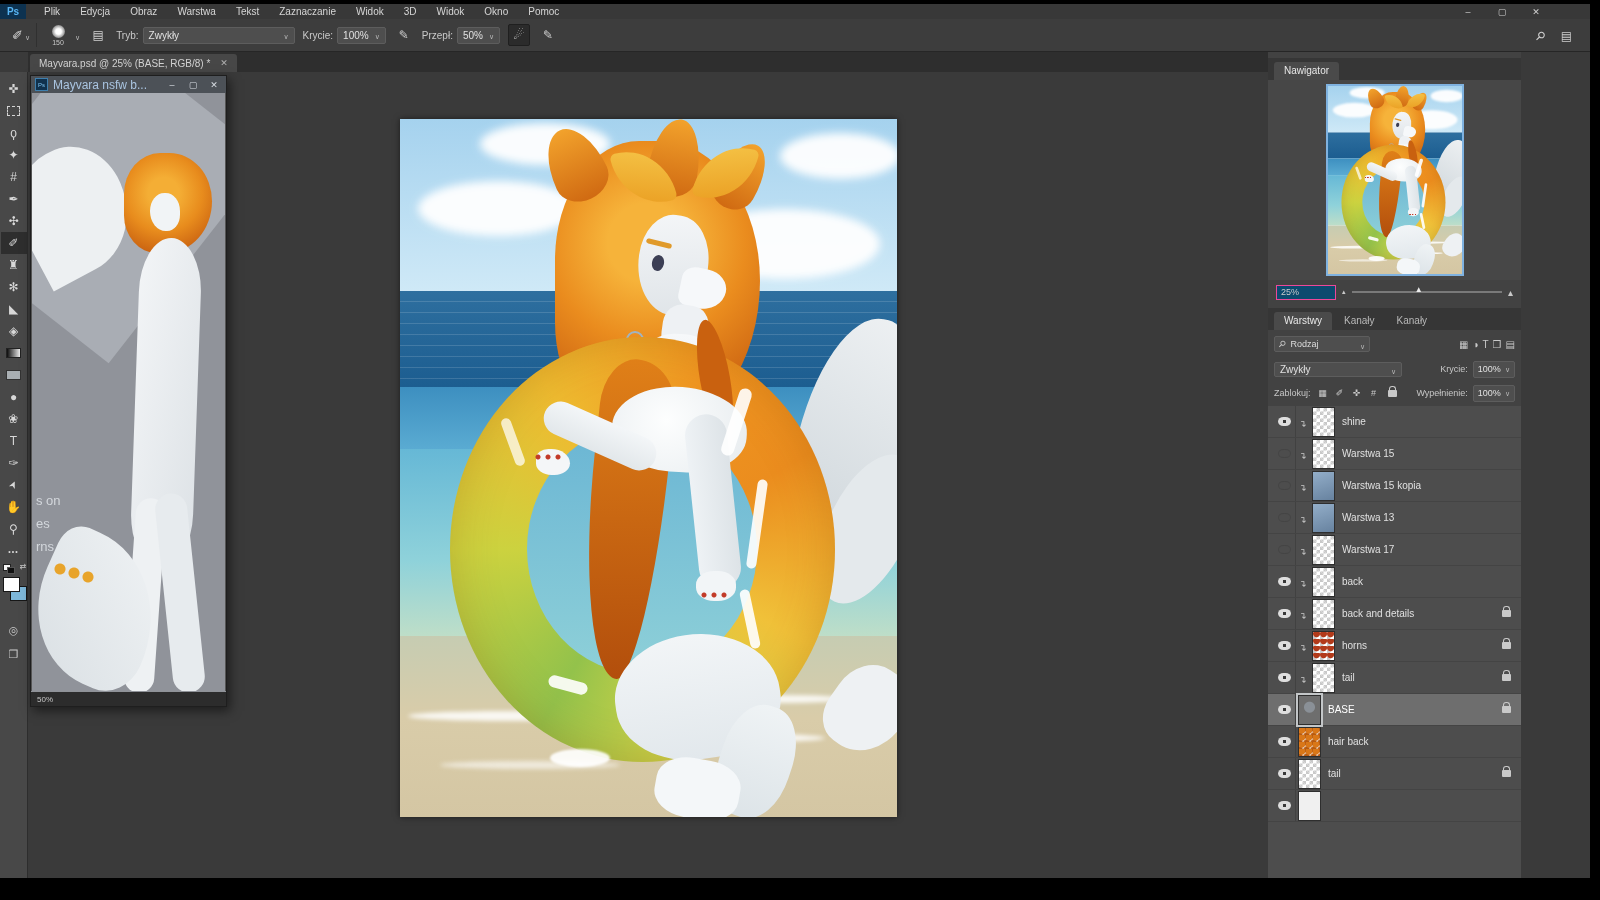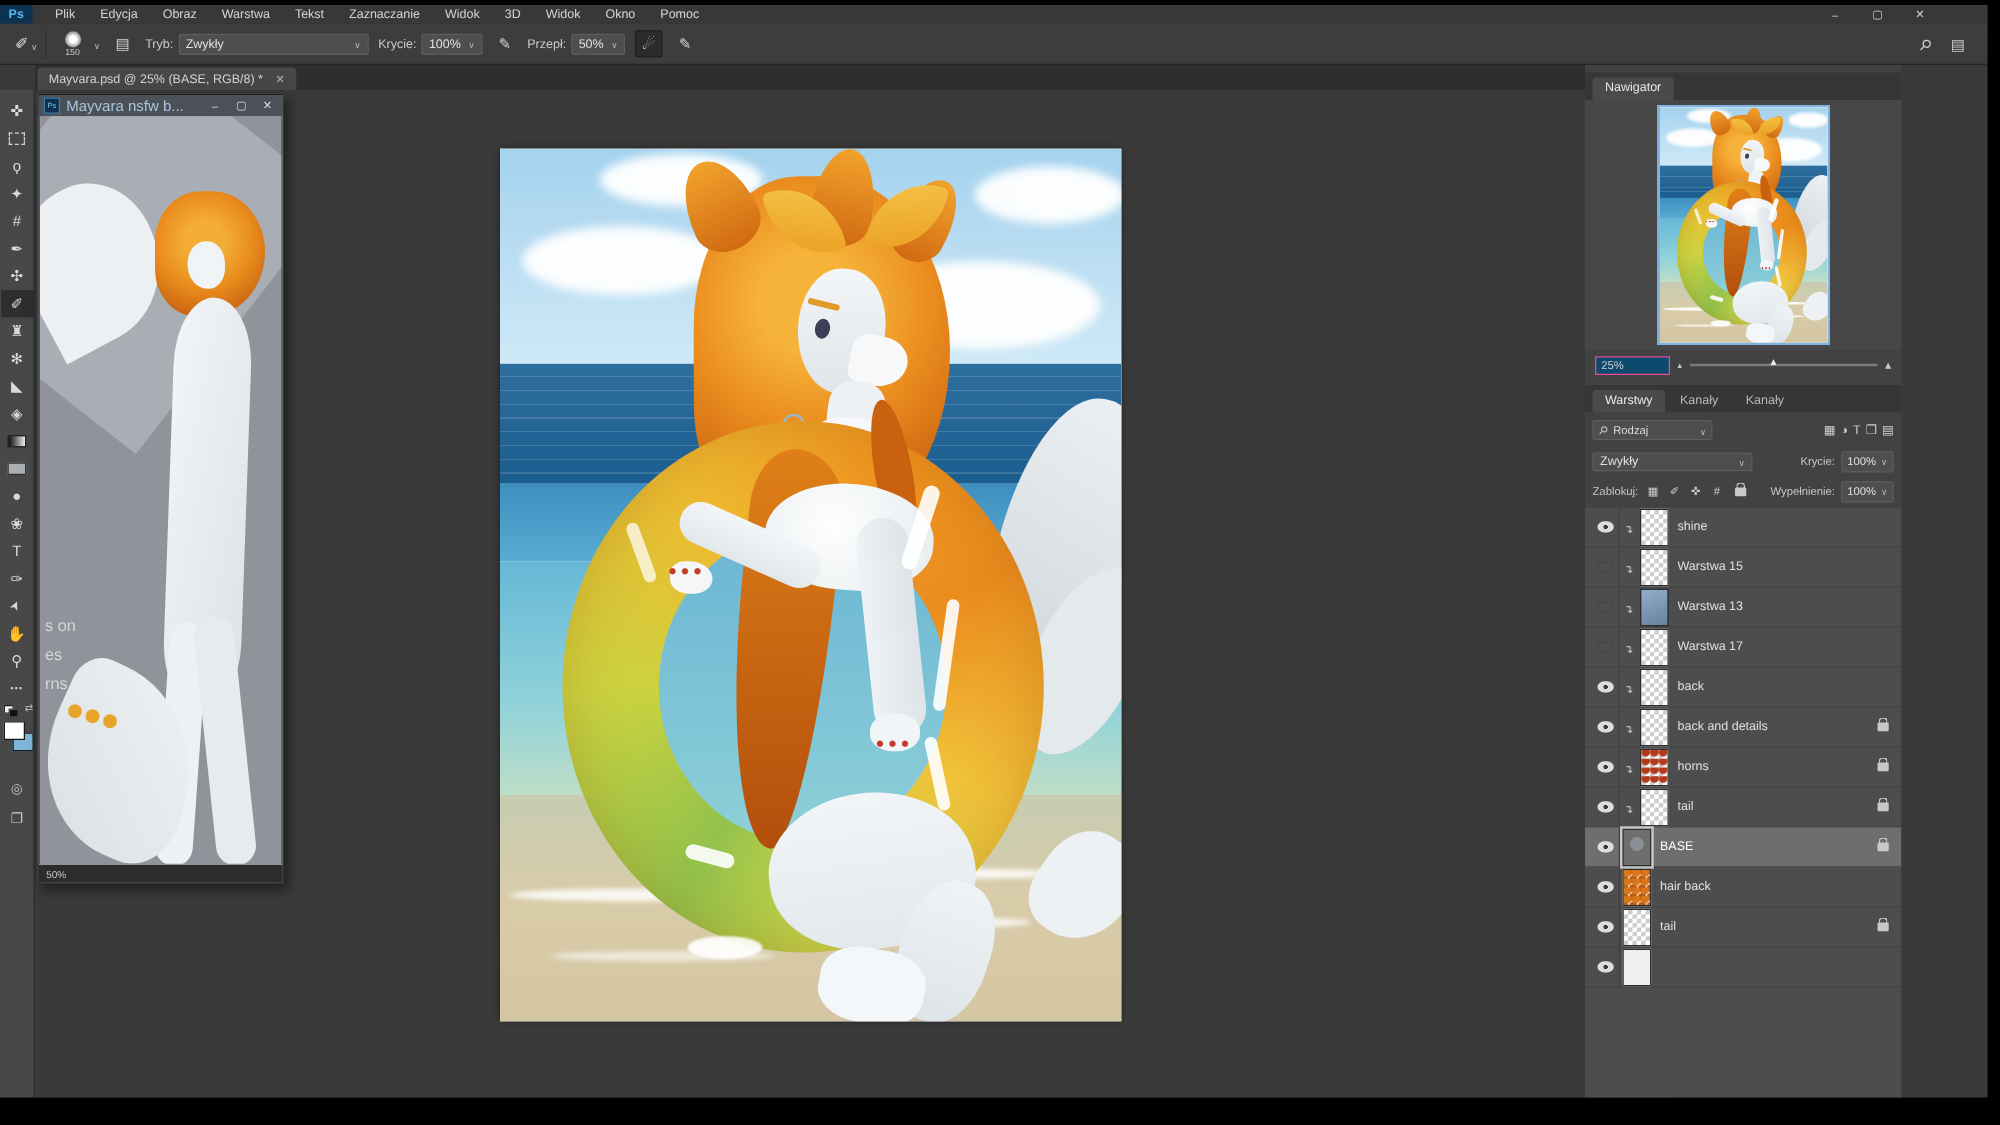--- a/index.html
+++ b/index.html
@@ -648,20 +648,29 @@
         <div class="layer-row">
           <span class="eye-cell">
             <span class="eye"></span>
           </span>
           <span class="cliparrow"></span>
           <span class="thumb k-checker"></span>
           <span class="lname">Warstwa 15</span>
 
         </div>
 
+        <div class="layer-row">
+          <span class="eye-cell">
+            <span class="eye"></span>
+          </span>
+          <span class="cliparrow"></span>
+          <span class="thumb k-blue"></span>
+          <span class="lname">Warstwa 15 kopia</span>
+
+        </div>
 
         <div class="layer-row">
           <span class="eye-cell">
             <span class="eye"></span>
           </span>
           <span class="cliparrow"></span>
           <span class="thumb k-blue"></span>
           <span class="lname">Warstwa 13</span>
 
         </div>

